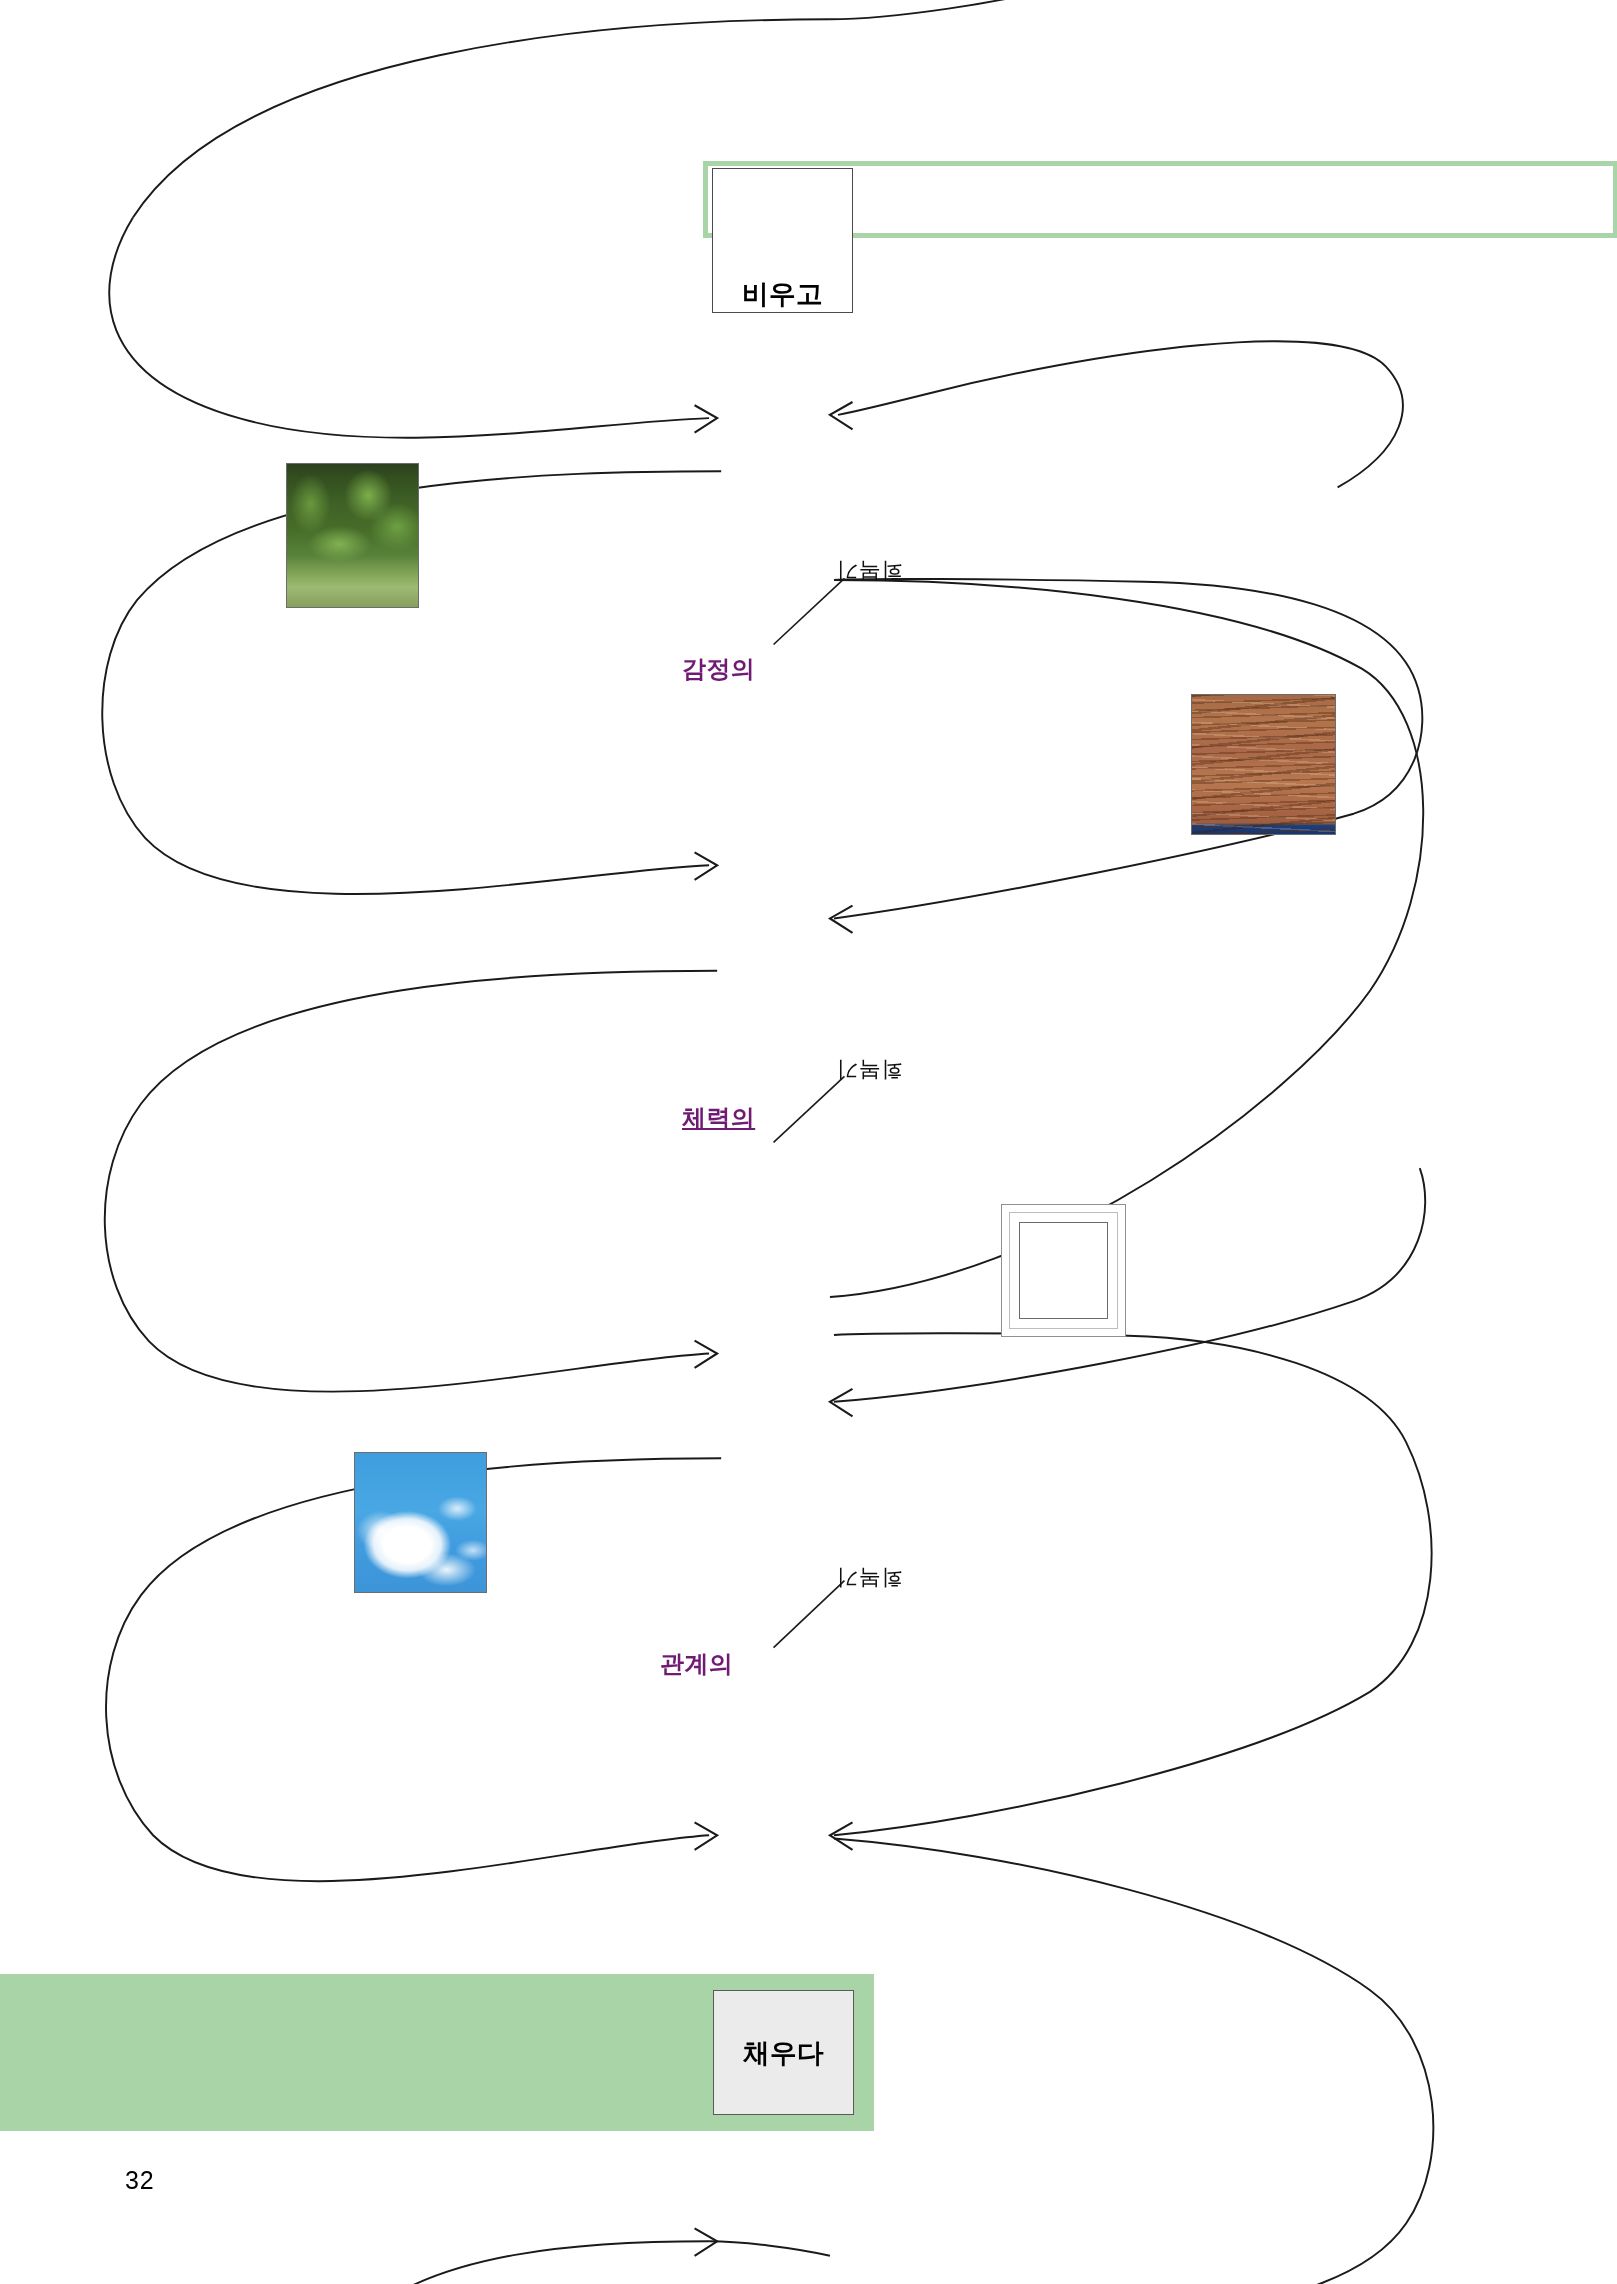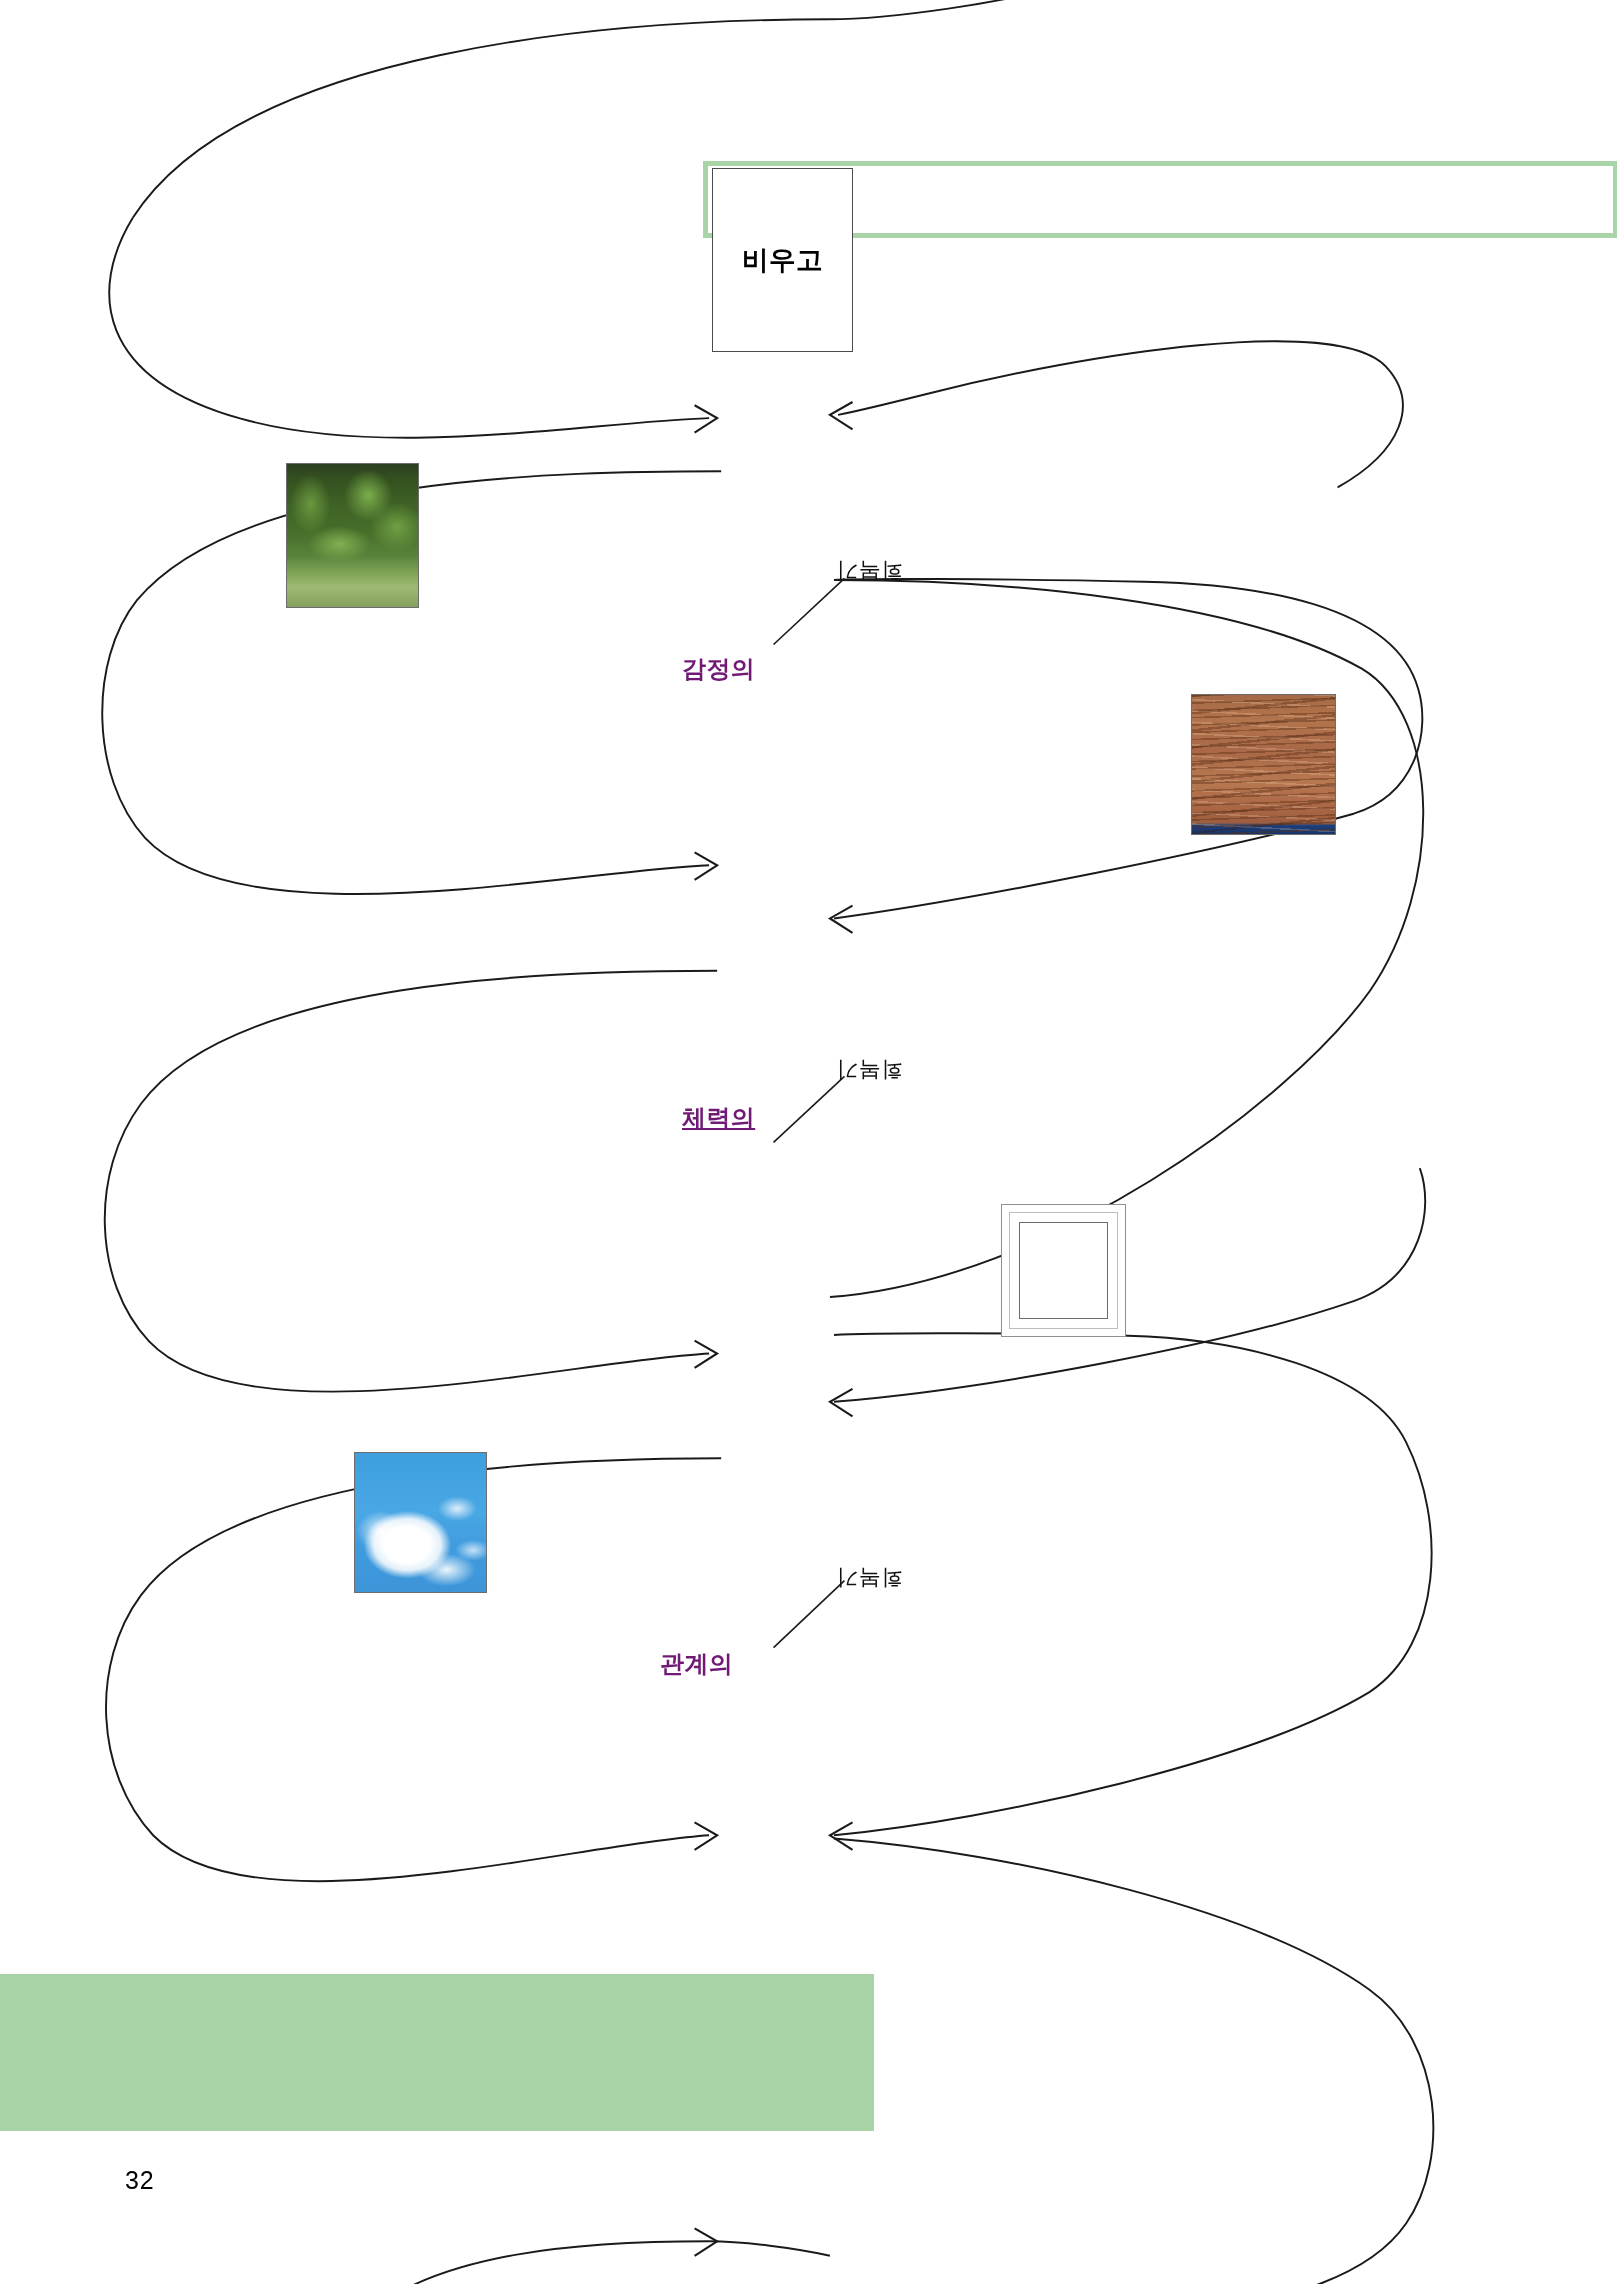--- a/index.html
+++ b/index.html
@@ -203,21 +203,21 @@
 
       <path d="M 1058 499 L 1030 515 L 1058 533"></path>
       <path d="M 1058 1124 L 1030 1140 L 1058 1158"></path>
       <path d="M 1058 1724 L 1030 1740 L 1058 1758"></path>
       <path d="M 1058 2262 L 1030 2278 L 1058 2296"></path>
     </g>
   </svg>
 
   <div class="band-outline" style="left:703px; top:161px; width:915px; height:77px;"></div>
 
-  <div class="chip chip-empty" style="left:712px; top:168px; width:141px; height:184px;">
+  <div class="chip chip-empty" style="left:712px; top:168px; width:141px; height:145px;align-items:flex-end;">
     <span class="chip-text">비우고</span>
   </div>
 
   <div class="photo photo-forest" style="left:286px; top:463px; width:133px; height:145px;"></div>
 
   <div class="stage-label" style="left:682px; top:653px;">감정의</div>
 
   <div class="stage-sub" style="left:836px; top:556px;">회복기</div>
 
   <div class="photo photo-wood" style="left:1191px; top:694px; width:145px; height:141px;"></div>
@@ -232,17 +232,20 @@
   </div>
 
   <div class="photo photo-sky" style="left:354px; top:1452px; width:133px; height:141px;"></div>
 
   <div class="stage-label" style="left:660px; top:1648px;">관계의</div>
 
   <div class="stage-sub" style="left:836px; top:1563px;">회복기</div>
 
   <div class="band-solid" style="left:0px; top:1974px; width:874px; height:157px;"></div>
 
+  <div class="chip chip-fill" style="left:713px; top:1990px; width:141px; height:125px;">
+    <span class="chip-text">채우다</span>
+  </div>
 
   <div class="page-number" style="left:125px; top:2166px;">32</div>
 
 </div>
 
 
 </body></html>

